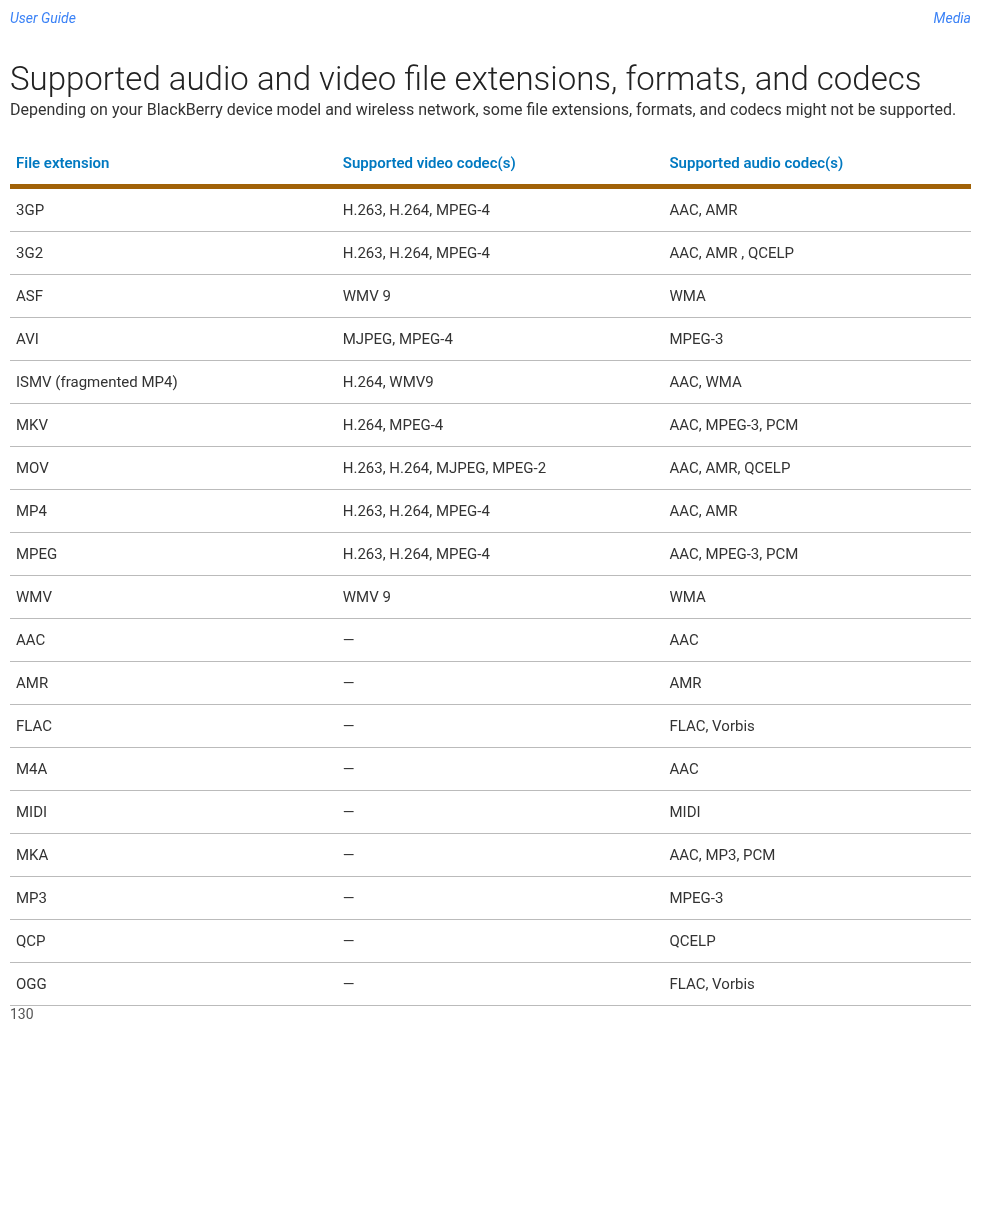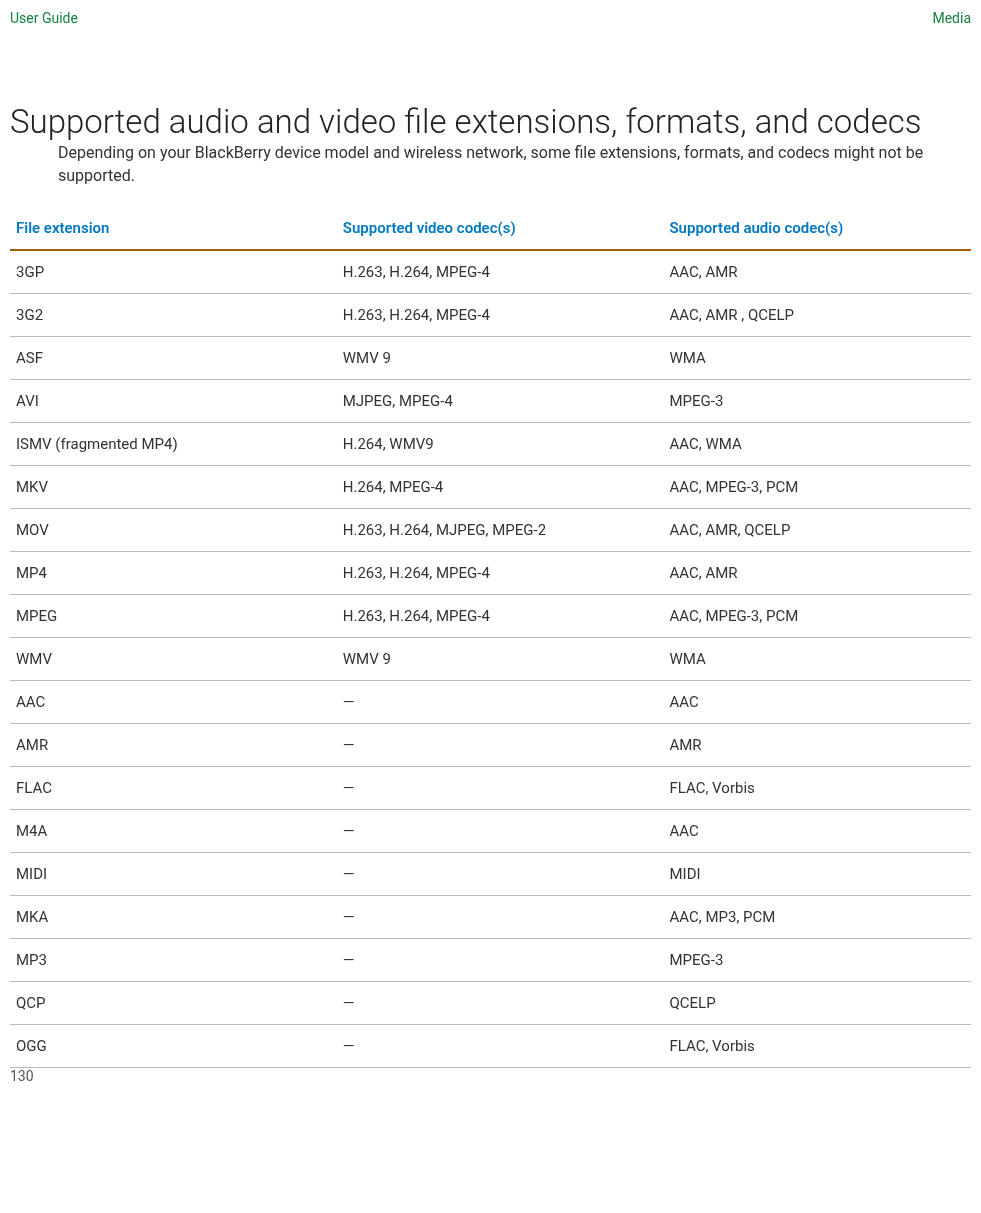--- a/index.html
+++ b/index.html
@@ -11,47 +11,47 @@
       font-family: -apple-system, BlinkMacSystemFont, "Segoe UI", Roboto, Helvetica, Arial, sans-serif;
       width: 981px;
       background: #fff;
       color: #333;
       padding: 10px 10px 20px 10px;
     }
     .header-row {
       display: flex;
       justify-content: space-between;
       font-size: 14px;
-      color: #15803d;
-      margin-bottom: 75px;
+      color: #3b82f6;
+      margin-bottom: 32px;
+      font-style: italic;
     }
     h1.page-title {
       font-size: 33px;
       font-weight: 300;
       color: #222;
       line-height: 1.25;
     }
     p.intro {
       font-size: 16px;
       color: #333;
       line-height: 1.4;
       margin-bottom: 20px;
-      margin-left: 48px;
     }
     table.codec-table {
       width: 100%;
       border-collapse: collapse;
       font-size: 15px;
     }
     table.codec-table th {
       text-align: left;
       color: #0079c1;
       font-weight: 600;
       padding: 12px 6px;
-      border-bottom: 2px solid #a16207;
+      border-bottom: 5px solid #a16207;
     }
     table.codec-table td {
       padding: 12px 6px;
       border-bottom: 1px solid #bbb;
       color: #333;
     }
     table.codec-table th:nth-child(1),
     table.codec-table td:nth-child(1) { width: 34%; }
     table.codec-table th:nth-child(2),
     table.codec-table td:nth-child(2) { width: 34%; }

